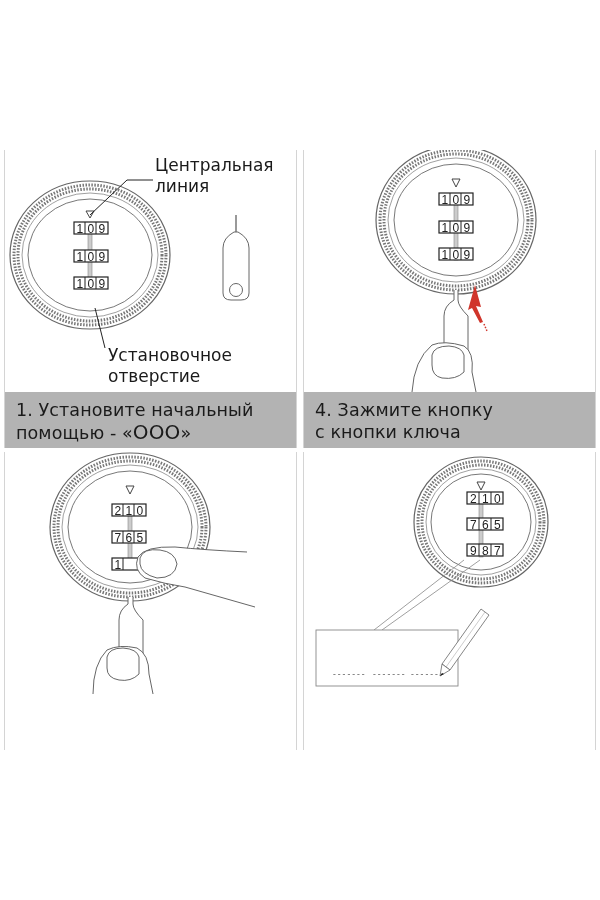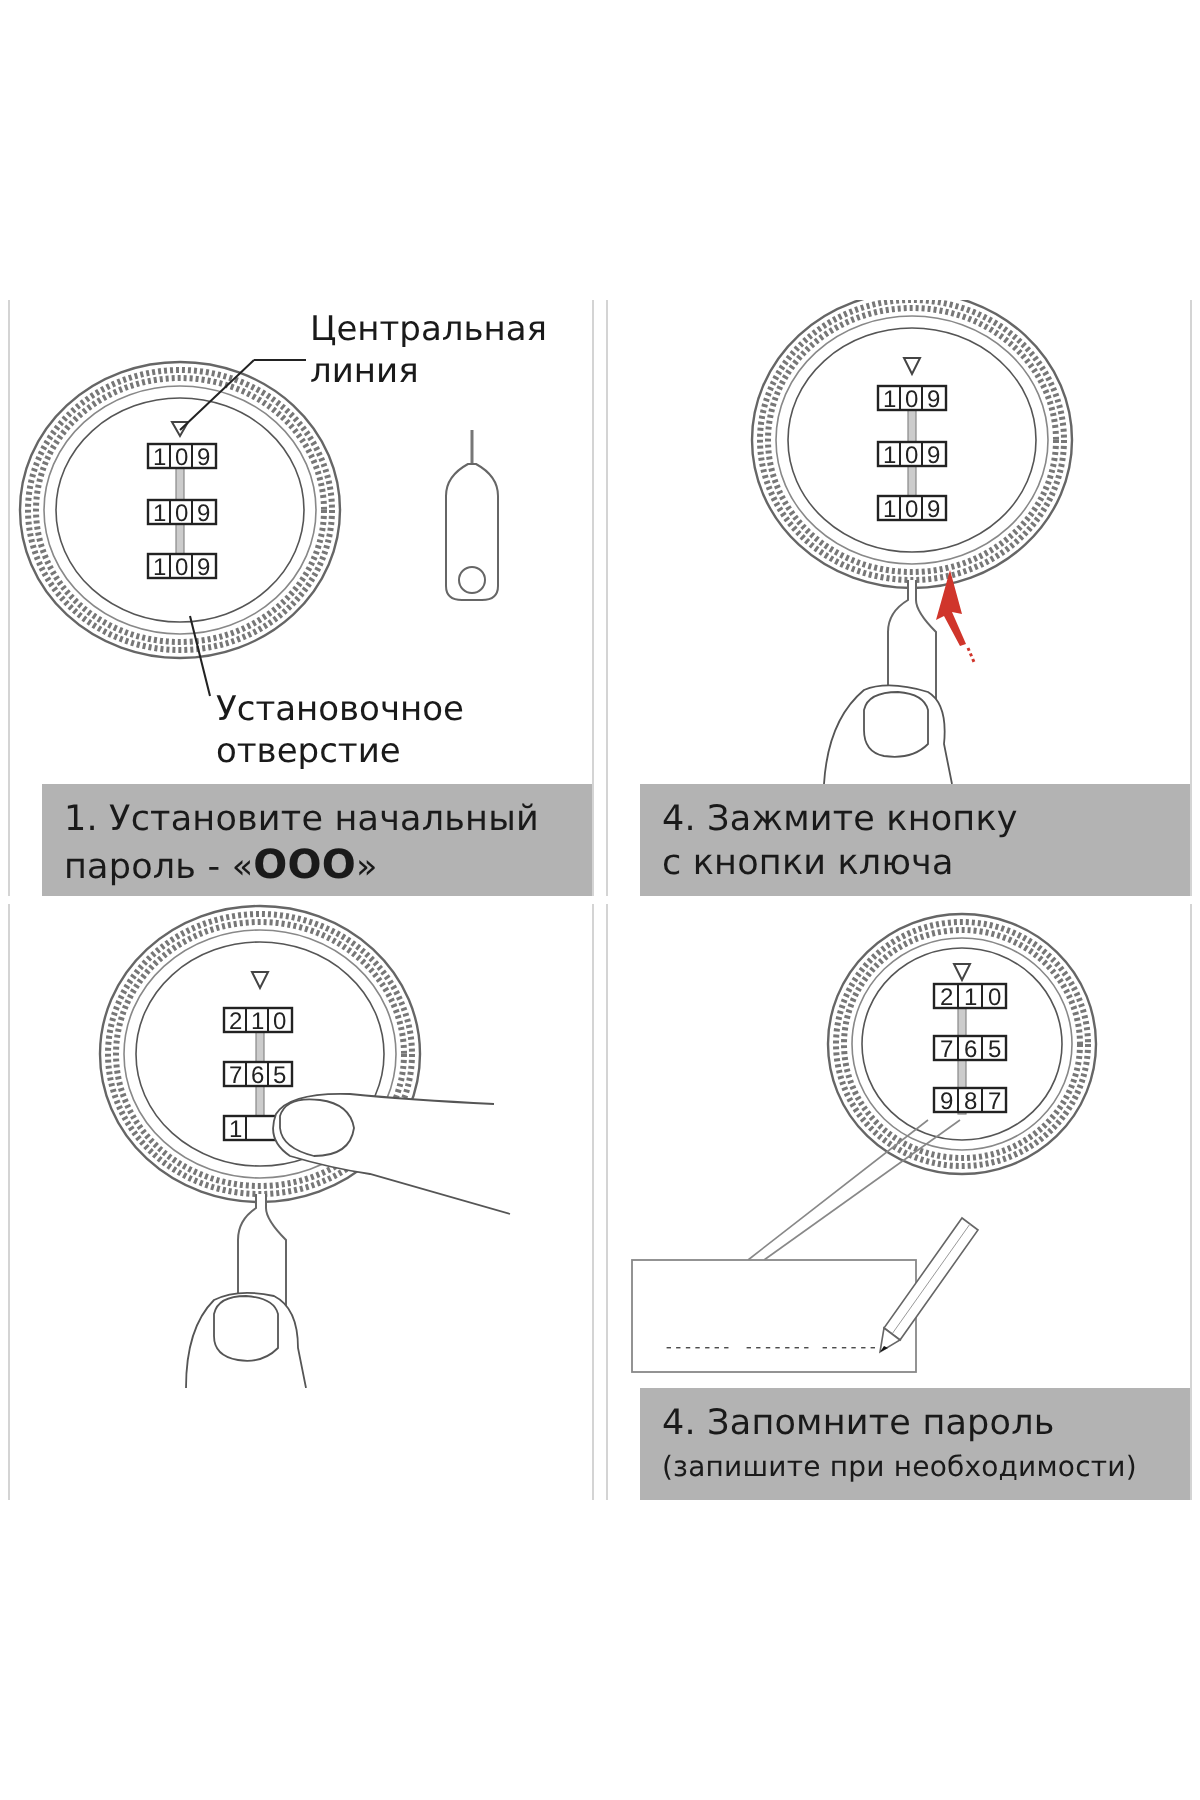--- a/index.html
+++ b/index.html
@@ -7,24 +7,24 @@
            font-family: "DejaVu Sans", "Liberation Sans", sans-serif; color: #1a1a1a; }
     .panel { position: absolute; width: 293px; height: 298px; box-sizing: border-box;
              border-left: 1.5px solid #d4d4d4; border-right: 1.5px solid #d4d4d4; background: #fff; }
     .p1 { left: 4px; top: 150px; }
     .p2 { left: 303px; top: 150px; }
     .p3 { left: 4px; top: 452px; }
     .p4 { left: 303px; top: 452px; }
     .art { position: absolute; left: 0; top: 0; width: 290px; height: 242px; }
     .caption { position: absolute; left: 0; right: 0; bottom: 0; height: 56px;
                background: #b3b3b3; padding: 7px 10px 0 11px; box-sizing: border-box;
-               font-size: 17.5px; line-height: 22px; color: #1a1a1a; letter-spacing: 0.1px; margin-left: 16px; }
+               font-size: 17.5px; line-height: 22px; color: #1a1a1a; letter-spacing: 0.1px; }
     .caption .line { display: block; white-space: nowrap; }
     .caption .small { font-size: 14px; }
-    .caption .bold { font-weight: bold; font-size: 20px; }
+    .caption .bold { font-weight: normal; font-size: 20px; }
     .label { position: absolute; font-size: 17px; line-height: 21px; color: #1a1a1a; white-space: nowrap; }
     .lbl-center { left: 150px; top: 5px; }
     .lbl-hole { left: 103px; top: 195px; }
     .digit { font-family: "Liberation Sans", sans-serif; font-size: 12px; fill: #222; }
   </style>
 </head>
 <body>
 
 <div class="panel p1">
   <svg class="art" viewBox="0 0 290 242">
@@ -77,21 +77,21 @@
   <div class="label lbl-center">
     <span class="line" style="display:block">Центральная</span>
     <span class="line" style="display:block">линия</span>
   </div>
   <div class="label lbl-hole">
     <span style="display:block">Установочное</span>
     <span style="display:block">отверстие</span>
   </div>
   <div class="caption">
     <span class="line">1. Установите начальный</span>
-    <span class="line"><span>пароль - «</span><span class="bold">OOO</span><span>»</span></span>
+    <span class="line"><span>помощью - «</span><span class="bold">OOO</span><span>»</span></span>
   </div>
 </div>
 
 <div class="panel p2">
   <svg class="art" viewBox="0 0 290 242">
     <ellipse cx="152" cy="70" rx="80" ry="74" fill="none" stroke="#666" stroke-width="1.2"></ellipse>
     <ellipse cx="152" cy="70" rx="76" ry="70" fill="none" stroke="#777" stroke-width="3" stroke-dasharray="1.5 1.5"></ellipse>
     <ellipse cx="152" cy="70" rx="72" ry="66" fill="none" stroke="#777" stroke-width="3" stroke-dasharray="1.5 1.5"></ellipse>
     <ellipse cx="152" cy="70" rx="68" ry="62" fill="none" stroke="#888" stroke-width="0.8"></ellipse>
     <ellipse cx="152" cy="70" rx="62" ry="56" fill="none" stroke="#555" stroke-width="0.8"></ellipse>
@@ -232,17 +232,13 @@
       <text x="106" y="224" font-size="8" fill="#333" font-family="Liberation Mono, monospace">-------</text>
     </g>
 
     <g>
       <polygon points="177,157 185,163 146,218 138,212" fill="#fff" stroke="#666" stroke-width="0.8"></polygon>
       <line x1="181" y1="160" x2="142" y2="215" stroke="#999" stroke-width="0.5"></line>
       <polygon points="138,212 146,218 136,224" fill="#fff" stroke="#666" stroke-width="0.8"></polygon>
       <polygon points="138,221 136,224 140,222" fill="#111"></polygon>
     </g>
   </svg>
-  <div class="caption">
-    <span class="line">4. Запомните пароль</span>
-    <span class="line small">(запишите при необходимости)</span>
-  </div>
 </div>
 
 </body></html>

